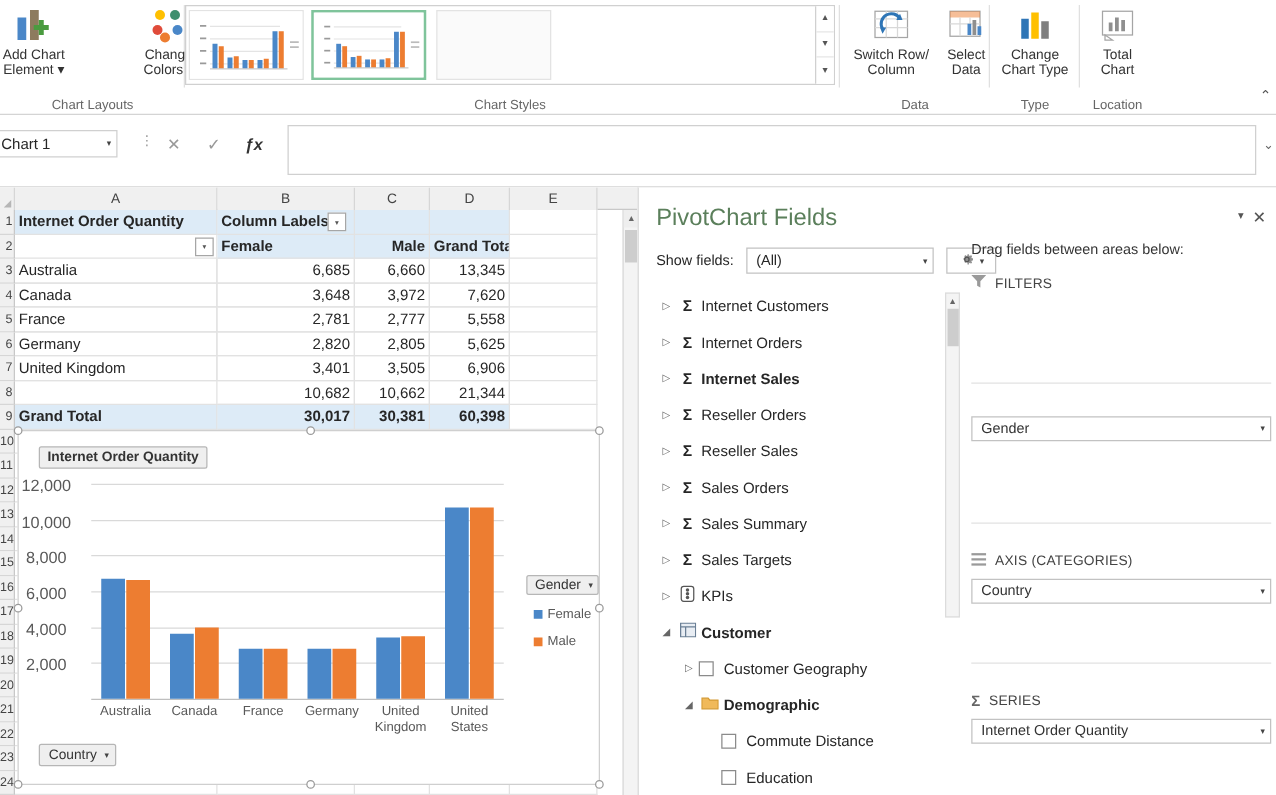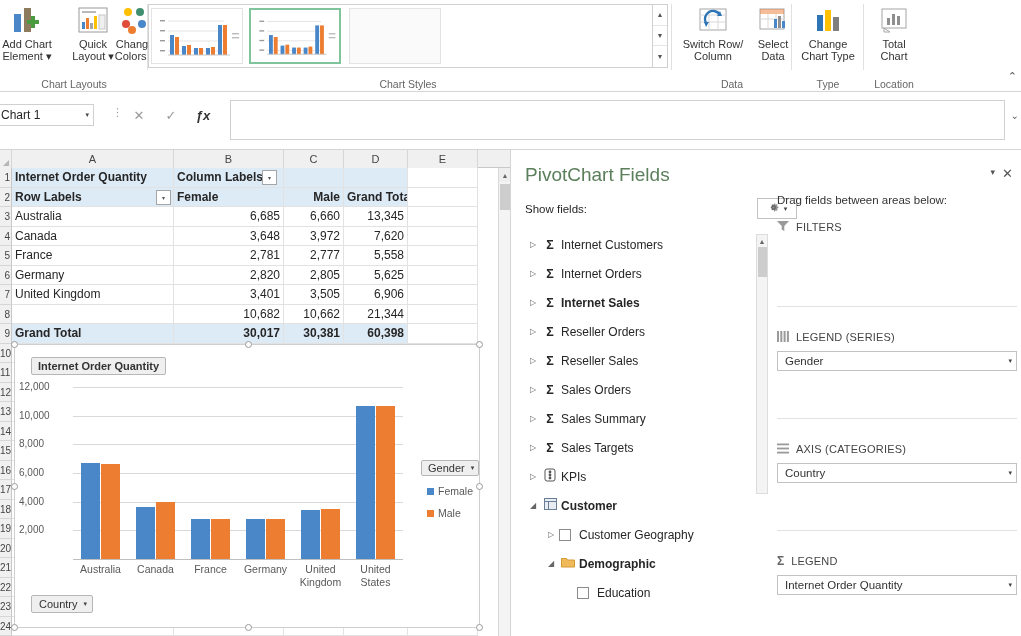--- a/index.html
+++ b/index.html
@@ -132,22 +132,22 @@
     border: 1px solid #9a9a9a; border-radius: 50%;
   }
   #chartTitleBtn {
     position: absolute; left: 16px; top: 12px;
     background: #efefef; border: 1px solid #b6b6b6; border-radius: 2px;
     padding: 2px 6px; font-size: 11px; font-weight: bold; color: #333;
   }
   #plotBox { position: absolute; left: 58px; top: 42px; width: 330px; height: 172px; }
   .gl { position: absolute; left: 0; width: 330px; height: 1px; background: #d9d9d9; }
   .ytick {
-    position: absolute; right: 324px; width: 60px; text-align: left;
-    font-size: 10px; color: #595959; transform: translateY(-6px);
+    position: absolute; right: 336px; width: 60px; text-align: center;
+    font-size: 13px; color: #595959; transform: translateY(-6px);
   }
   .bar { position: absolute; bottom: 0; width: 19px; }
   .xlab {
     position: absolute; top: 176px; text-align: center; width: 60px;
     font-size: 10.5px; color: #595959; line-height: 13px;
   }
   #legendBtn {
     position: absolute; left: 406px; top: 115px;
     background: #efefef; border: 1px solid #b6b6b6; border-radius: 2px;
     padding: 1px 4px 1px 6px; font-size: 11px; color: #333;
@@ -234,35 +234,20 @@
         <div class="rb-ico">
           <svg width="34" height="32" viewBox="0 0 34 32">
             <rect x="4" y="10" width="7" height="18" fill="#4A87C8"></rect>
             <rect x="14" y="4" width="7" height="24" fill="#8d7b5e"></rect>
             <rect x="17" y="16" width="12" height="4" fill="#4a9b3f"></rect>
             <rect x="21" y="12" width="4" height="12" fill="#4a9b3f"></rect>
           </svg>
         </div>
         <div class="rb-lbl">Add Chart</div>
         <div class="rb-lbl">Element ▾</div>
-      </div>
-      <div class="rb-btn" style="left:62px;">
-        <div class="rb-ico">
-          <svg width="34" height="32" viewBox="0 0 34 32">
-            <rect x="3" y="4" width="28" height="24" fill="#fff" stroke="#9a9a9a"></rect>
-            <rect x="6" y="7" width="14" height="2" fill="#b9b9b9"></rect>
-            <rect x="6" y="18" width="3" height="7" fill="#4A87C8"></rect>
-            <rect x="10" y="14" width="3" height="11" fill="#ED7D31"></rect>
-            <rect x="14" y="19" width="3" height="6" fill="#A5A5A5"></rect>
-            <rect x="18" y="12" width="3" height="13" fill="#FFC000"></rect>
-            <rect x="23" y="11" width="6" height="14" fill="#efefef" stroke="#c6c6c6"></rect>
-          </svg>
-        </div>
-        <div class="rb-lbl">Quick</div>
-        <div class="rb-lbl">Layout ▾</div>
       </div>
       <div class="rb-title">Chart Layouts</div>
       <div class="rb-sep" style="left:147px;"></div>
     </div>
 
     <div class="rb-group" style="left:148px;width:524px;">
       <div class="rb-btn" style="left:-44px;">
         <div class="rb-ico">
           <svg width="34" height="32" viewBox="0 0 34 32">
             <circle cx="10" cy="8" r="4" fill="#FFC000"></circle>
@@ -595,21 +580,20 @@
         <div class="gc " style="left: 396px; width: 70px; top: 429px;"></div>
         <div class="gc " style="left: 0px; width: 162px; top: 448.5px;"></div>
         <div class="gc " style="left: 162px; width: 110px; top: 448.5px;"></div>
         <div class="gc " style="left: 272px; width: 60px; top: 448.5px;"></div>
         <div class="gc " style="left: 332px; width: 64px; top: 448.5px;"></div>
         <div class="gc " style="left: 396px; width: 70px; top: 448.5px;"></div>
         <div class="gc pvhdr" style="left: 0px; width: 162px; top: 0px;">Internet Order Quantity</div>
         <div class="gc pvhdr" style="left: 162px; width: 110px; top: 0px;">Column Labels</div>
         <div class="gc pv" style="left: 272px; width: 60px; top: 0px;"></div>
         <div class="gc pv" style="left: 332px; width: 64px; top: 0px;"></div>
-        <div class="gc pvhdr" style="left: 0px; width: 162px; top: 19.5px;">Row Labels</div>
         <div class="gc pvhdr" style="left: 162px; width: 110px; top: 19.5px;">Female</div>
         <div class="gc pvhdr num" style="left: 272px; width: 60px; top: 19.5px;">Male</div>
         <div class="gc pvhdr num" style="left: 332px; width: 64px; top: 19.5px;">Grand Total</div>
         <div class="gc " style="left: 0px; width: 162px; top: 39px;">Australia</div>
         <div class="gc num" style="left: 162px; width: 110px; top: 39px;">6,685</div>
         <div class="gc num" style="left: 272px; width: 60px; top: 39px;">6,660</div>
         <div class="gc num" style="left: 332px; width: 64px; top: 39px;">13,345</div>
         <div class="gc " style="left: 0px; width: 162px; top: 58.5px;">Canada</div>
         <div class="gc num" style="left: 162px; width: 110px; top: 58.5px;">3,648</div>
         <div class="gc num" style="left: 272px; width: 60px; top: 58.5px;">3,972</div>
@@ -720,20 +704,24 @@
       <span class="caret">▾</span>
     </div>
   </div>
 
   <div id="pane">
     <div id="paneTitle">PivotChart Fields</div>
     <div id="paneMenu">▾</div>
     <div id="paneClose">✕</div>
 
     <div id="showFieldsLbl">Show fields:</div>
+    <div id="showFieldsSel">
+      <span style="flex:1">(All)</span>
+      <span class="caret">▾</span>
+    </div>
     <div id="gearBtn">
       <span>
         <svg width="13" height="13" viewBox="0 0 16 16">
           <path fill="#555" d="M8 5.2a2.8 2.8 0 100 5.6 2.8 2.8 0 000-5.6zm0 4.3a1.5 1.5 0 110-3 1.5 1.5 0 010 3z"></path>
           <path fill="#555" d="M14 7h-1.1a4.9 4.9 0 00-.5-1.2l.8-.8-1.2-1.2-.8.8A4.9 4.9 0 0010 4.1V3H8.6v1.1c-.4.1-.8.3-1.2.5l-.8-.8-1.2 1.2.8.8c-.2.4-.4.8-.5 1.2H4.6v1.4h1.1c.1.4.3.8.5 1.2l-.8.8 1.2 1.2.8-.8c.4.2.8.4 1.2.5V13H10v-1.1c.4-.1.8-.3 1.2-.5l.8.8 1.2-1.2-.8-.8c.2-.4.4-.8.5-1.2H14V7z" opacity=".65"></path>
         </svg>
       </span>
       <span class="caret">▾</span>
     </div>
 
@@ -801,20 +789,25 @@
           <span class="exp">▷</span>
           <span class="cbx"></span>
           <span class="nm">Customer Geography</span>
         </div>
         <div class="fld bold" style="padding-left: 18px;">
           <span class="exp">◢</span>
           <span class="sig"><svg width="14" height="11" viewBox="0 0 14 11">
               <path d="M0.5 1.5h5l1.2 1.5h6.8v7h-13z" fill="#f0b95a" stroke="#d49a34"></path>
             </svg></span>
           <span class="nm">Demographic</span>
+        </div>
+        <div class="fld" style="padding-left: 36px;">
+          <span class="exp"></span>
+          <span class="cbx"></span>
+          <span class="nm">Commute Distance</span>
         </div>
         <div class="fld" style="padding-left: 36px;">
           <span class="exp"></span>
           <span class="cbx"></span>
           <span class="nm">Education</span>
         </div>
       </div>
     <div id="fieldScroll">
       <div class="fsArrow">▲</div>
       <div id="fsThumb"></div>
@@ -829,29 +822,20 @@
           <div class="areaBlock" style="top: 60px;">
             <div class="areaHdr">
               <span class="ic"><svg width="12" height="11" viewBox="0 0 12 11">
                   <path d="M0 0h12L7.3 5v5L4.7 8.6V5z" fill="#9a9a9a"></path>
                 </svg></span>
               <span class="albl">FILTERS</span>
             </div>
             <div class="areaBody"></div>
           </div>
           <div class="areaBlock" style="top: 170px;">
-            <div class="areaHdr">
-              <span class="ic"><svg width="12" height="11" viewBox="0 0 12 11">
-                  <rect x="0" y="0" width="2" height="11" fill="#9a9a9a"></rect>
-                  <rect x="3.3" y="0" width="2" height="11" fill="#9a9a9a"></rect>
-                  <rect x="6.6" y="0" width="2" height="11" fill="#9a9a9a"></rect>
-                  <rect x="9.9" y="0" width="2" height="11" fill="#9a9a9a"></rect>
-                </svg></span>
-              <span class="albl">LEGEND (SERIES)</span>
-            </div>
             <div class="areaBody">
               <div class="chip">
                 <span class="cl">Gender</span>
                 <span class="caret">▾</span>
               </div>
             </div>
           </div>
           <div class="areaBlock" style="top: 282px;">
             <div class="areaHdr">
               <span class="ic"><svg width="12" height="11" viewBox="0 0 12 11">
@@ -864,21 +848,21 @@
             <div class="areaBody">
               <div class="chip">
                 <span class="cl">Country</span>
                 <span class="caret">▾</span>
               </div>
             </div>
           </div>
           <div class="areaBlock" style="top: 394px;">
             <div class="areaHdr">
               <span class="ic"><span style="font-size:12px;color:#666;font-weight:bold;">Σ</span></span>
-              <span class="albl">LEGEND</span>
+              <span class="albl">SERIES</span>
             </div>
             <div class="areaBody">
               <div class="chip">
                 <span class="cl">Internet Order Quantity</span>
                 <span class="caret">▾</span>
               </div>
             </div>
           </div>
         </div>
     </div>

